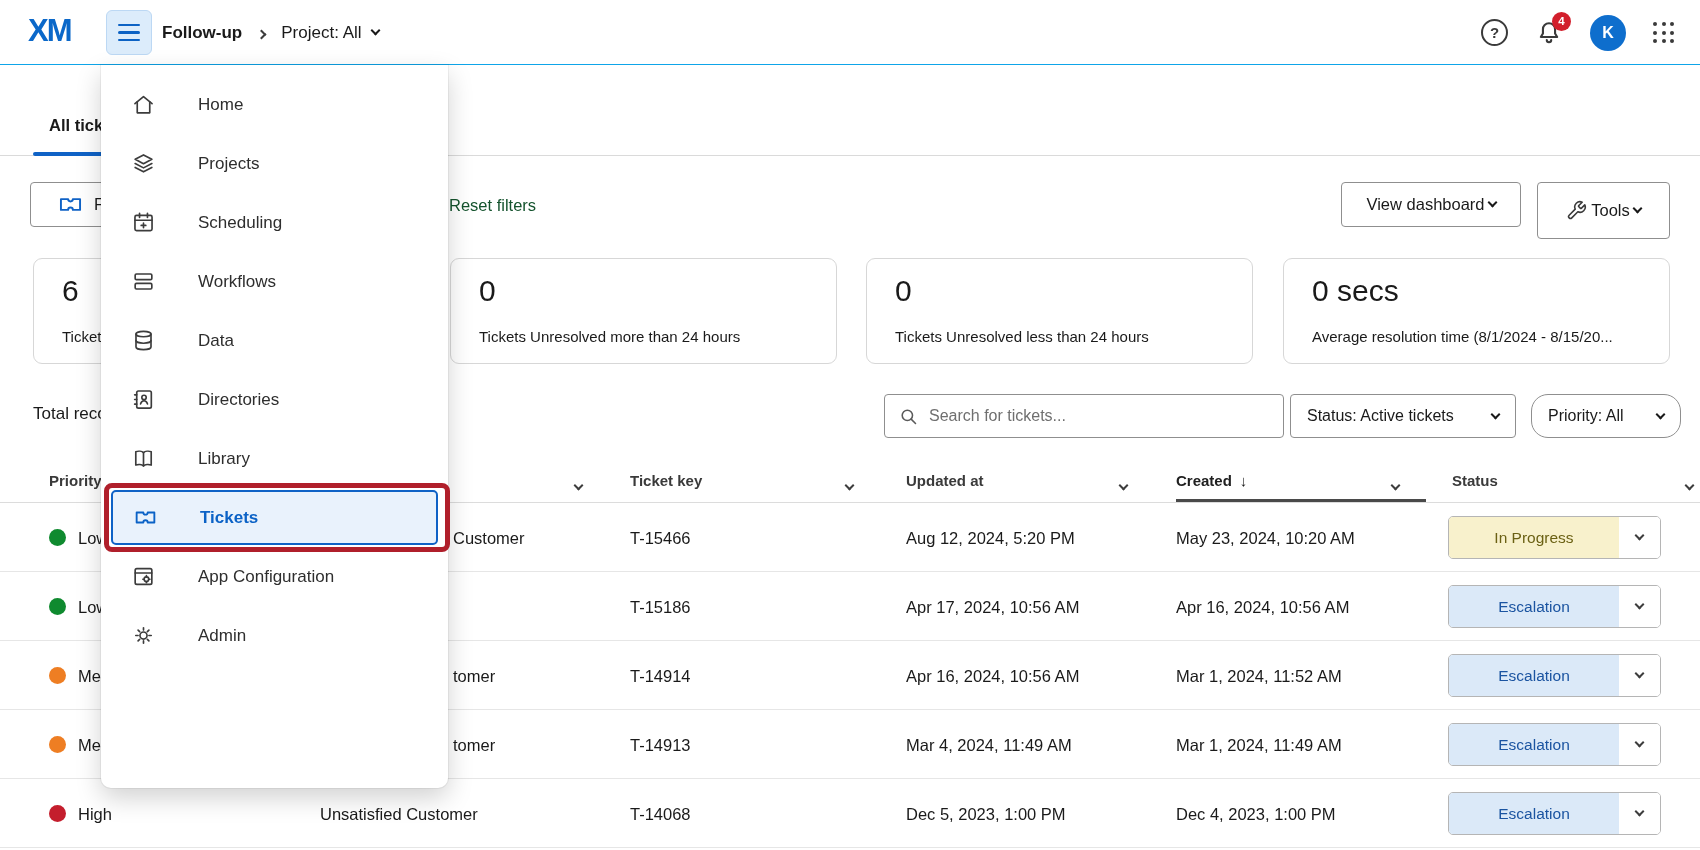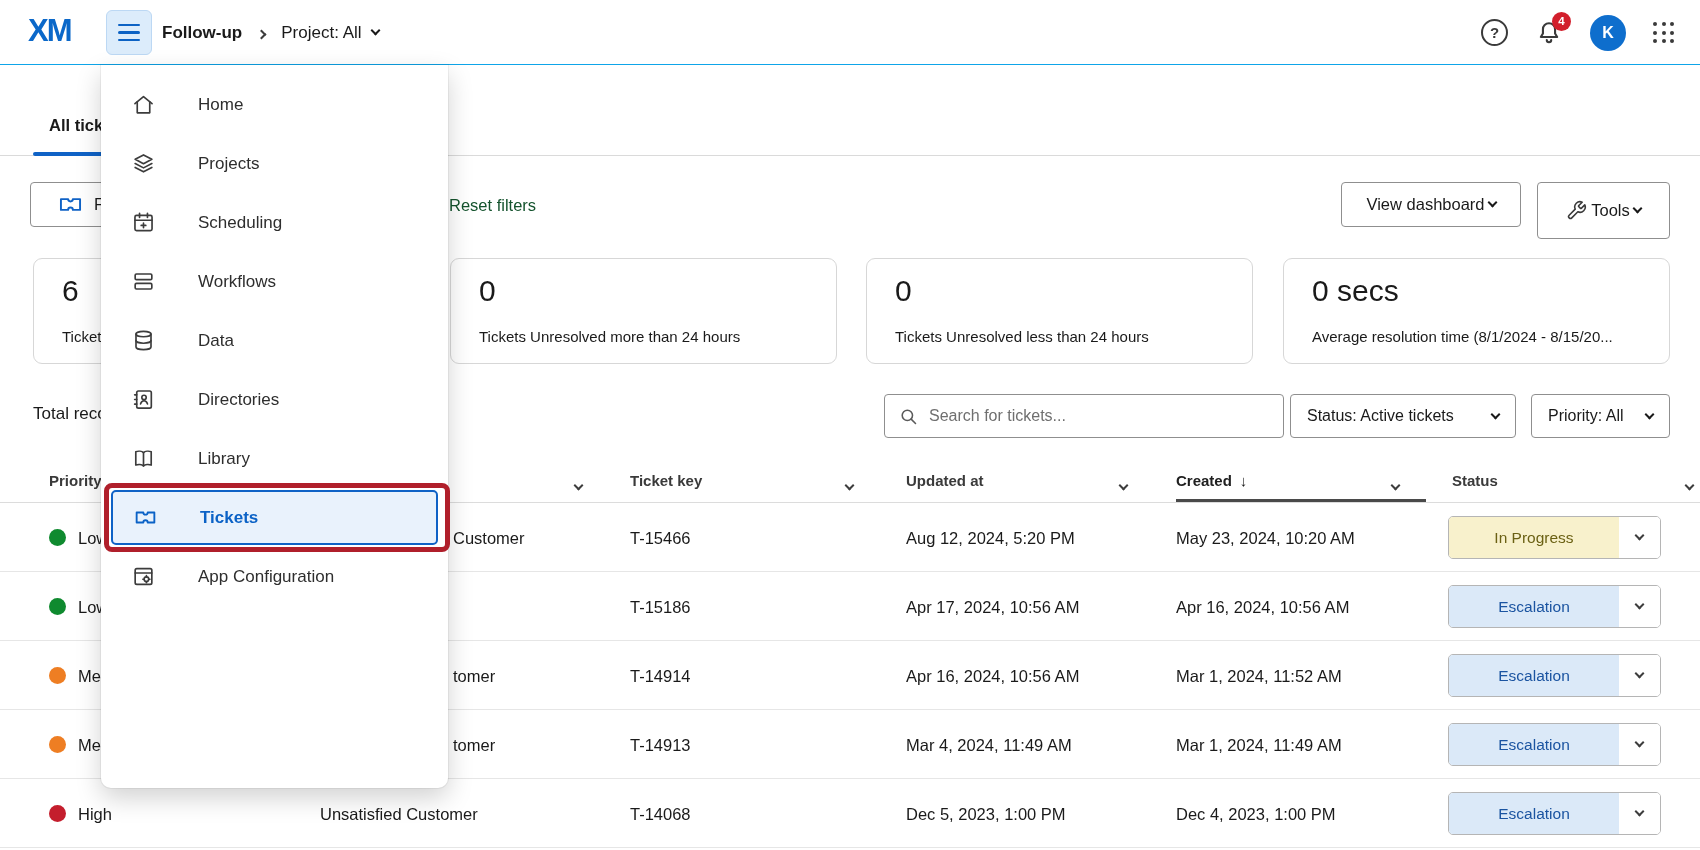--- a/index.html
+++ b/index.html
@@ -80,21 +80,21 @@
   .search-box { position:absolute; left:884px; top:394px; width:400px; height:44px;
                 border:1px solid #8f8f8f; border-radius:4px; background:#fff;
                 display:flex; align-items:center; gap:10px; padding:0 13px; }
   .search-box svg { width:21px; height:21px; flex:none; stroke:#5a5a5a; }
   .search-box input { border:none; outline:none; flex:1; font-size:16px; color:#333;
                       font-family:inherit; background:transparent; }
   .search-box input::placeholder { color:#6f6f6f; }
   .filter-btn { position:absolute; top:394px; height:44px; justify-content:space-between;
                 padding:0 16px; font-size:16px; }
   .status-filter { left:1290px; width:226px; }
-  .priority-filter { left:1531px; width:139px; }
+  .priority-filter { left:1531px; width:150px;border-radius:17px; }
 
   
   .hlabel { position:absolute; top:472px; font-size:15px; font-weight:bold; color:#3a3a3a;
             white-space:nowrap; cursor:pointer; }
   .col-priority { left:49px; } .col-key { left:630px; } .col-updated { left:906px; }
   .col-created { left:1176px; color:#202020; } .col-status { left:1452px; }
   .sort-arrow { font-size:15px; font-weight:bold; margin-left:8px; }
   .hchev { position:absolute; top:477px; color:#3d3d3d; cursor:pointer; }
   .hc1 { left:575px; } .hc2 { left:846px; } .hc3 { left:1120px; }
   .hc4 { left:1392px; } .hc5 { left:1686px; }
@@ -387,13 +387,20 @@
   </div>
   <div class="nav-item">
     <svg viewBox="0 0 24 24">
         <rect x="4" y="4.4" width="16" height="15.2" rx="1.6"></rect>
         <path d="M4 8.6 H20"></path>
         <circle cx="14.8" cy="14.6" r="2.2"></circle>
         <path d="M14.8 11.2 v1.2 M14.8 16.8 v1.2 M11.4 14.6 h1.2 M17 14.6 h1.2"></path>
       </svg>
     <span>App Configuration</span>
   </div>
+  <div class="nav-item">
+    <svg viewBox="0 0 24 24">
+        <circle cx="12" cy="12" r="3.4"></circle>
+        <path d="M12 4.6 V6.8 M12 17.2 V19.4 M4.6 12 H6.8 M17.2 12 H19.4 M6.8 6.8 L8.3 8.3 M15.7 15.7 L17.2 17.2 M17.2 6.8 L15.7 8.3 M8.3 15.7 L6.8 17.2"></path>
+      </svg>
+    <span>Admin</span>
+  </div>
 </nav>
 
 </body></html>

